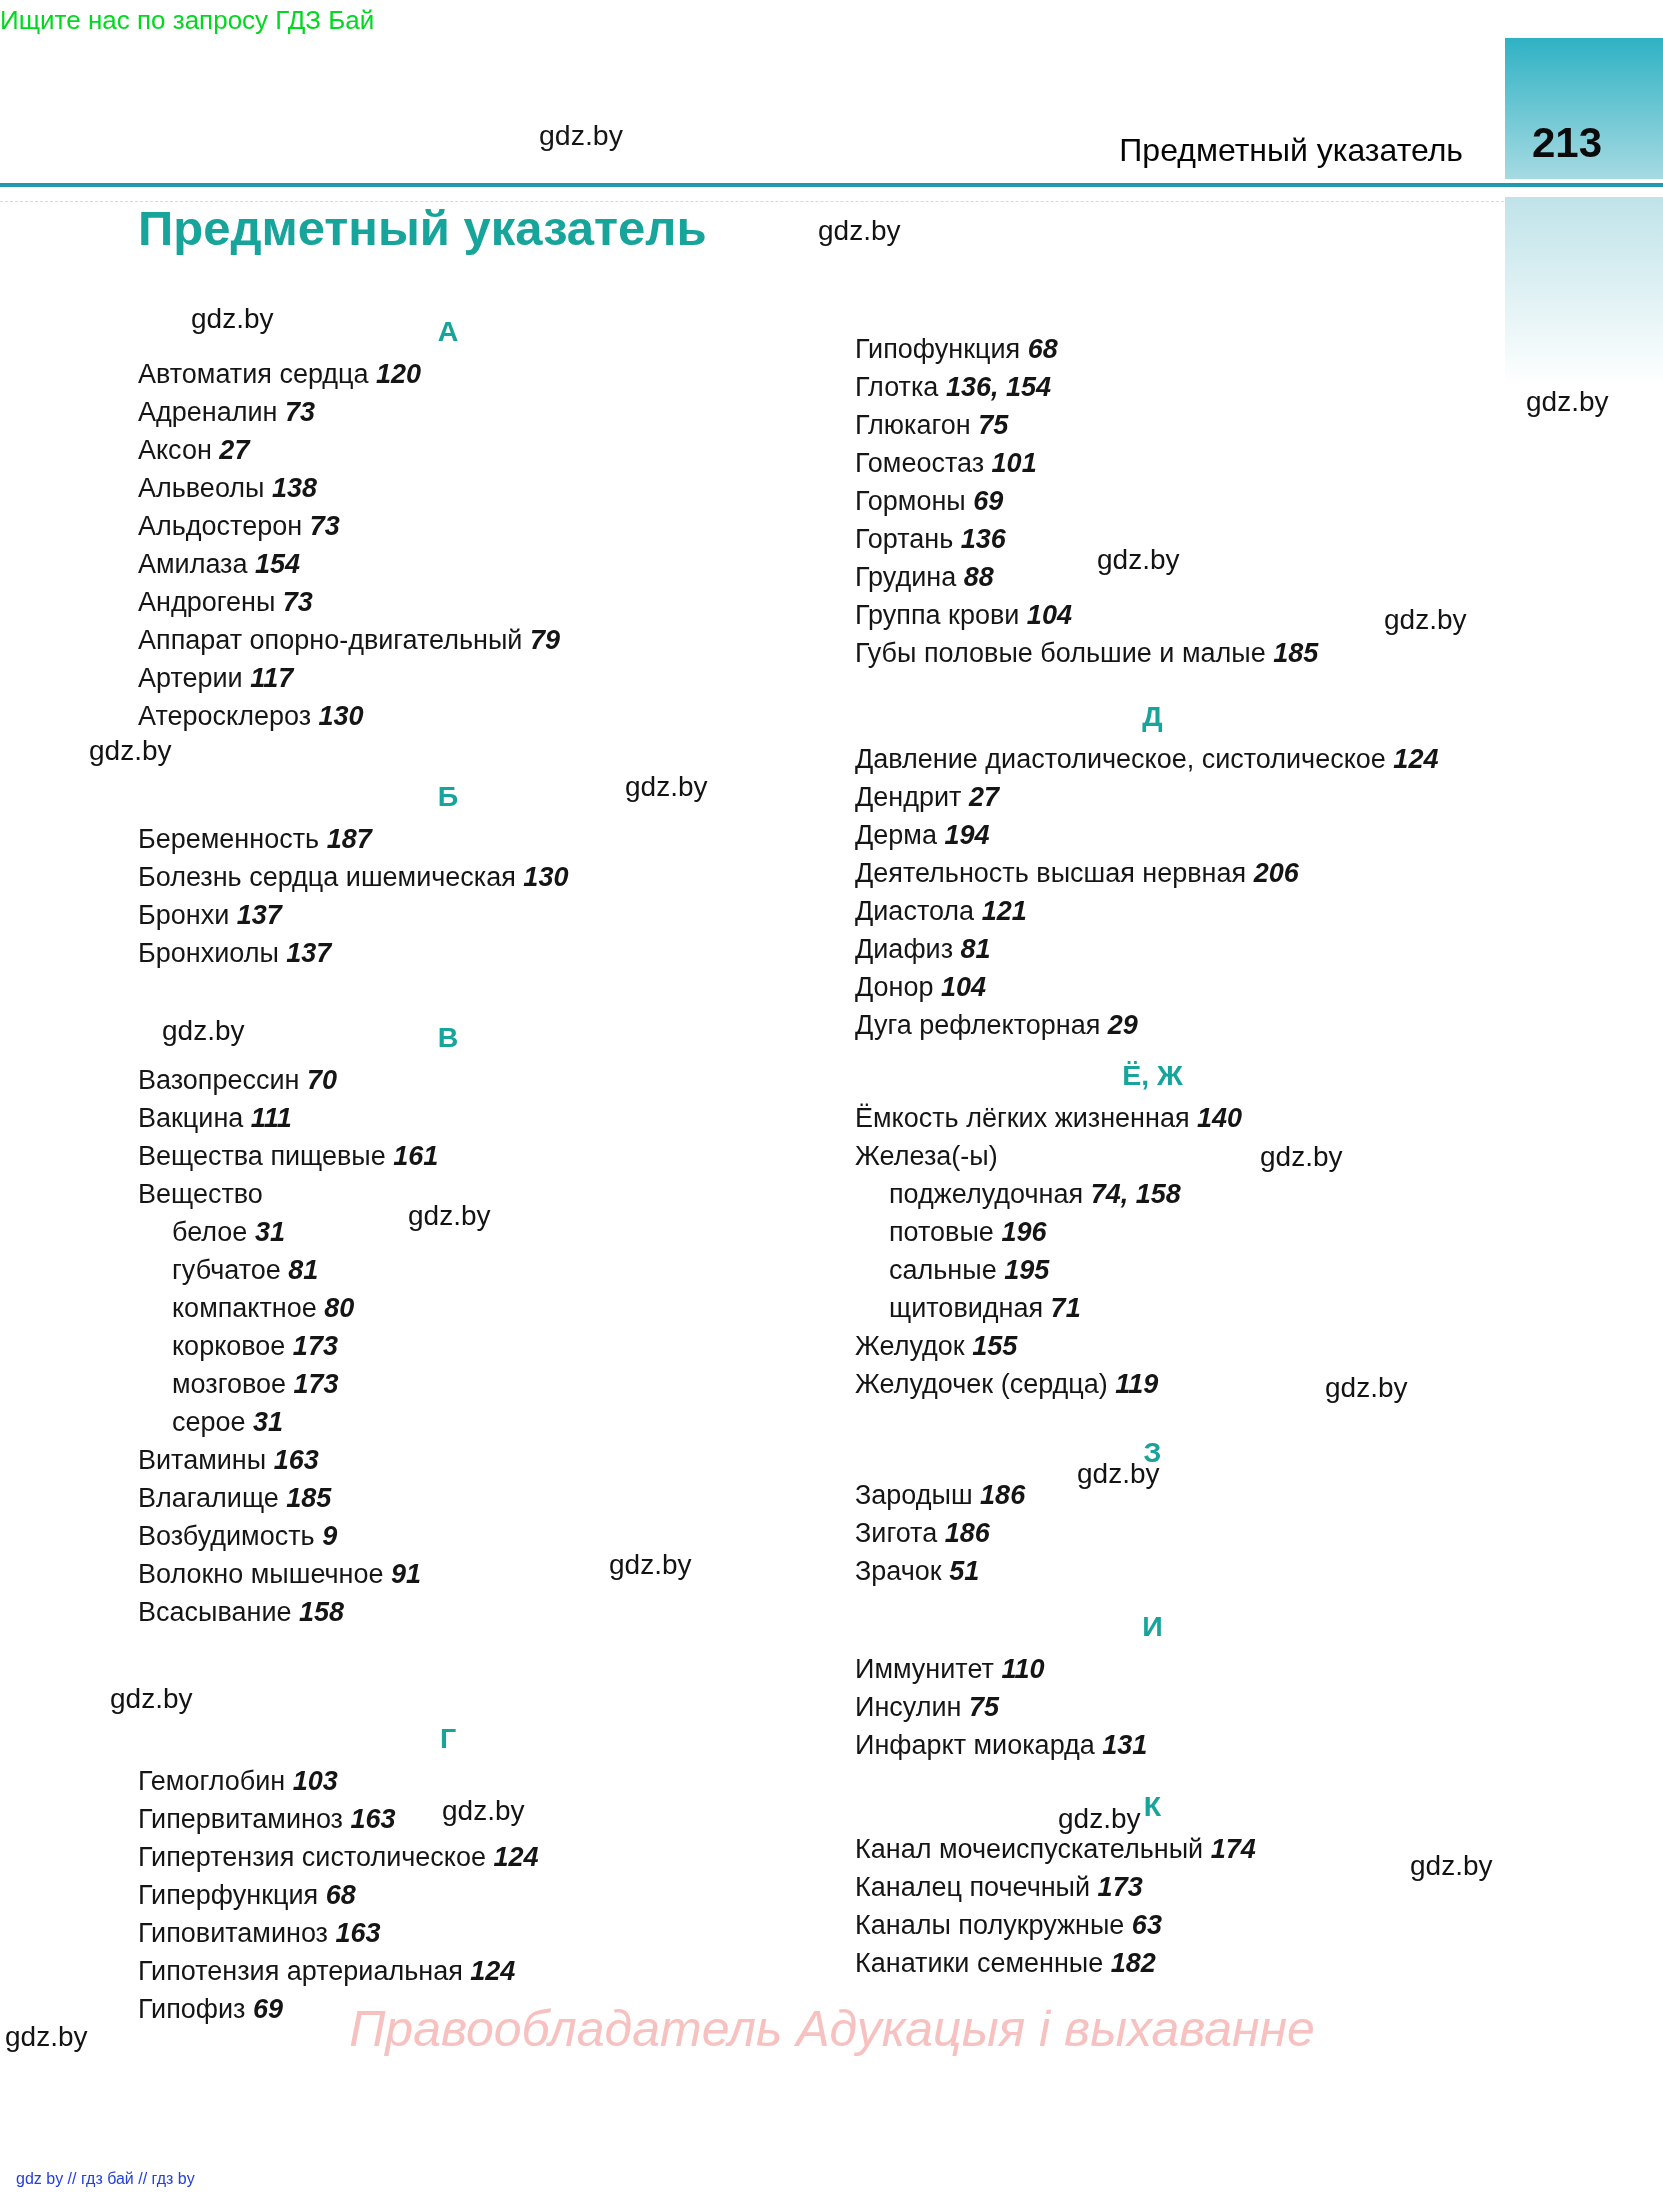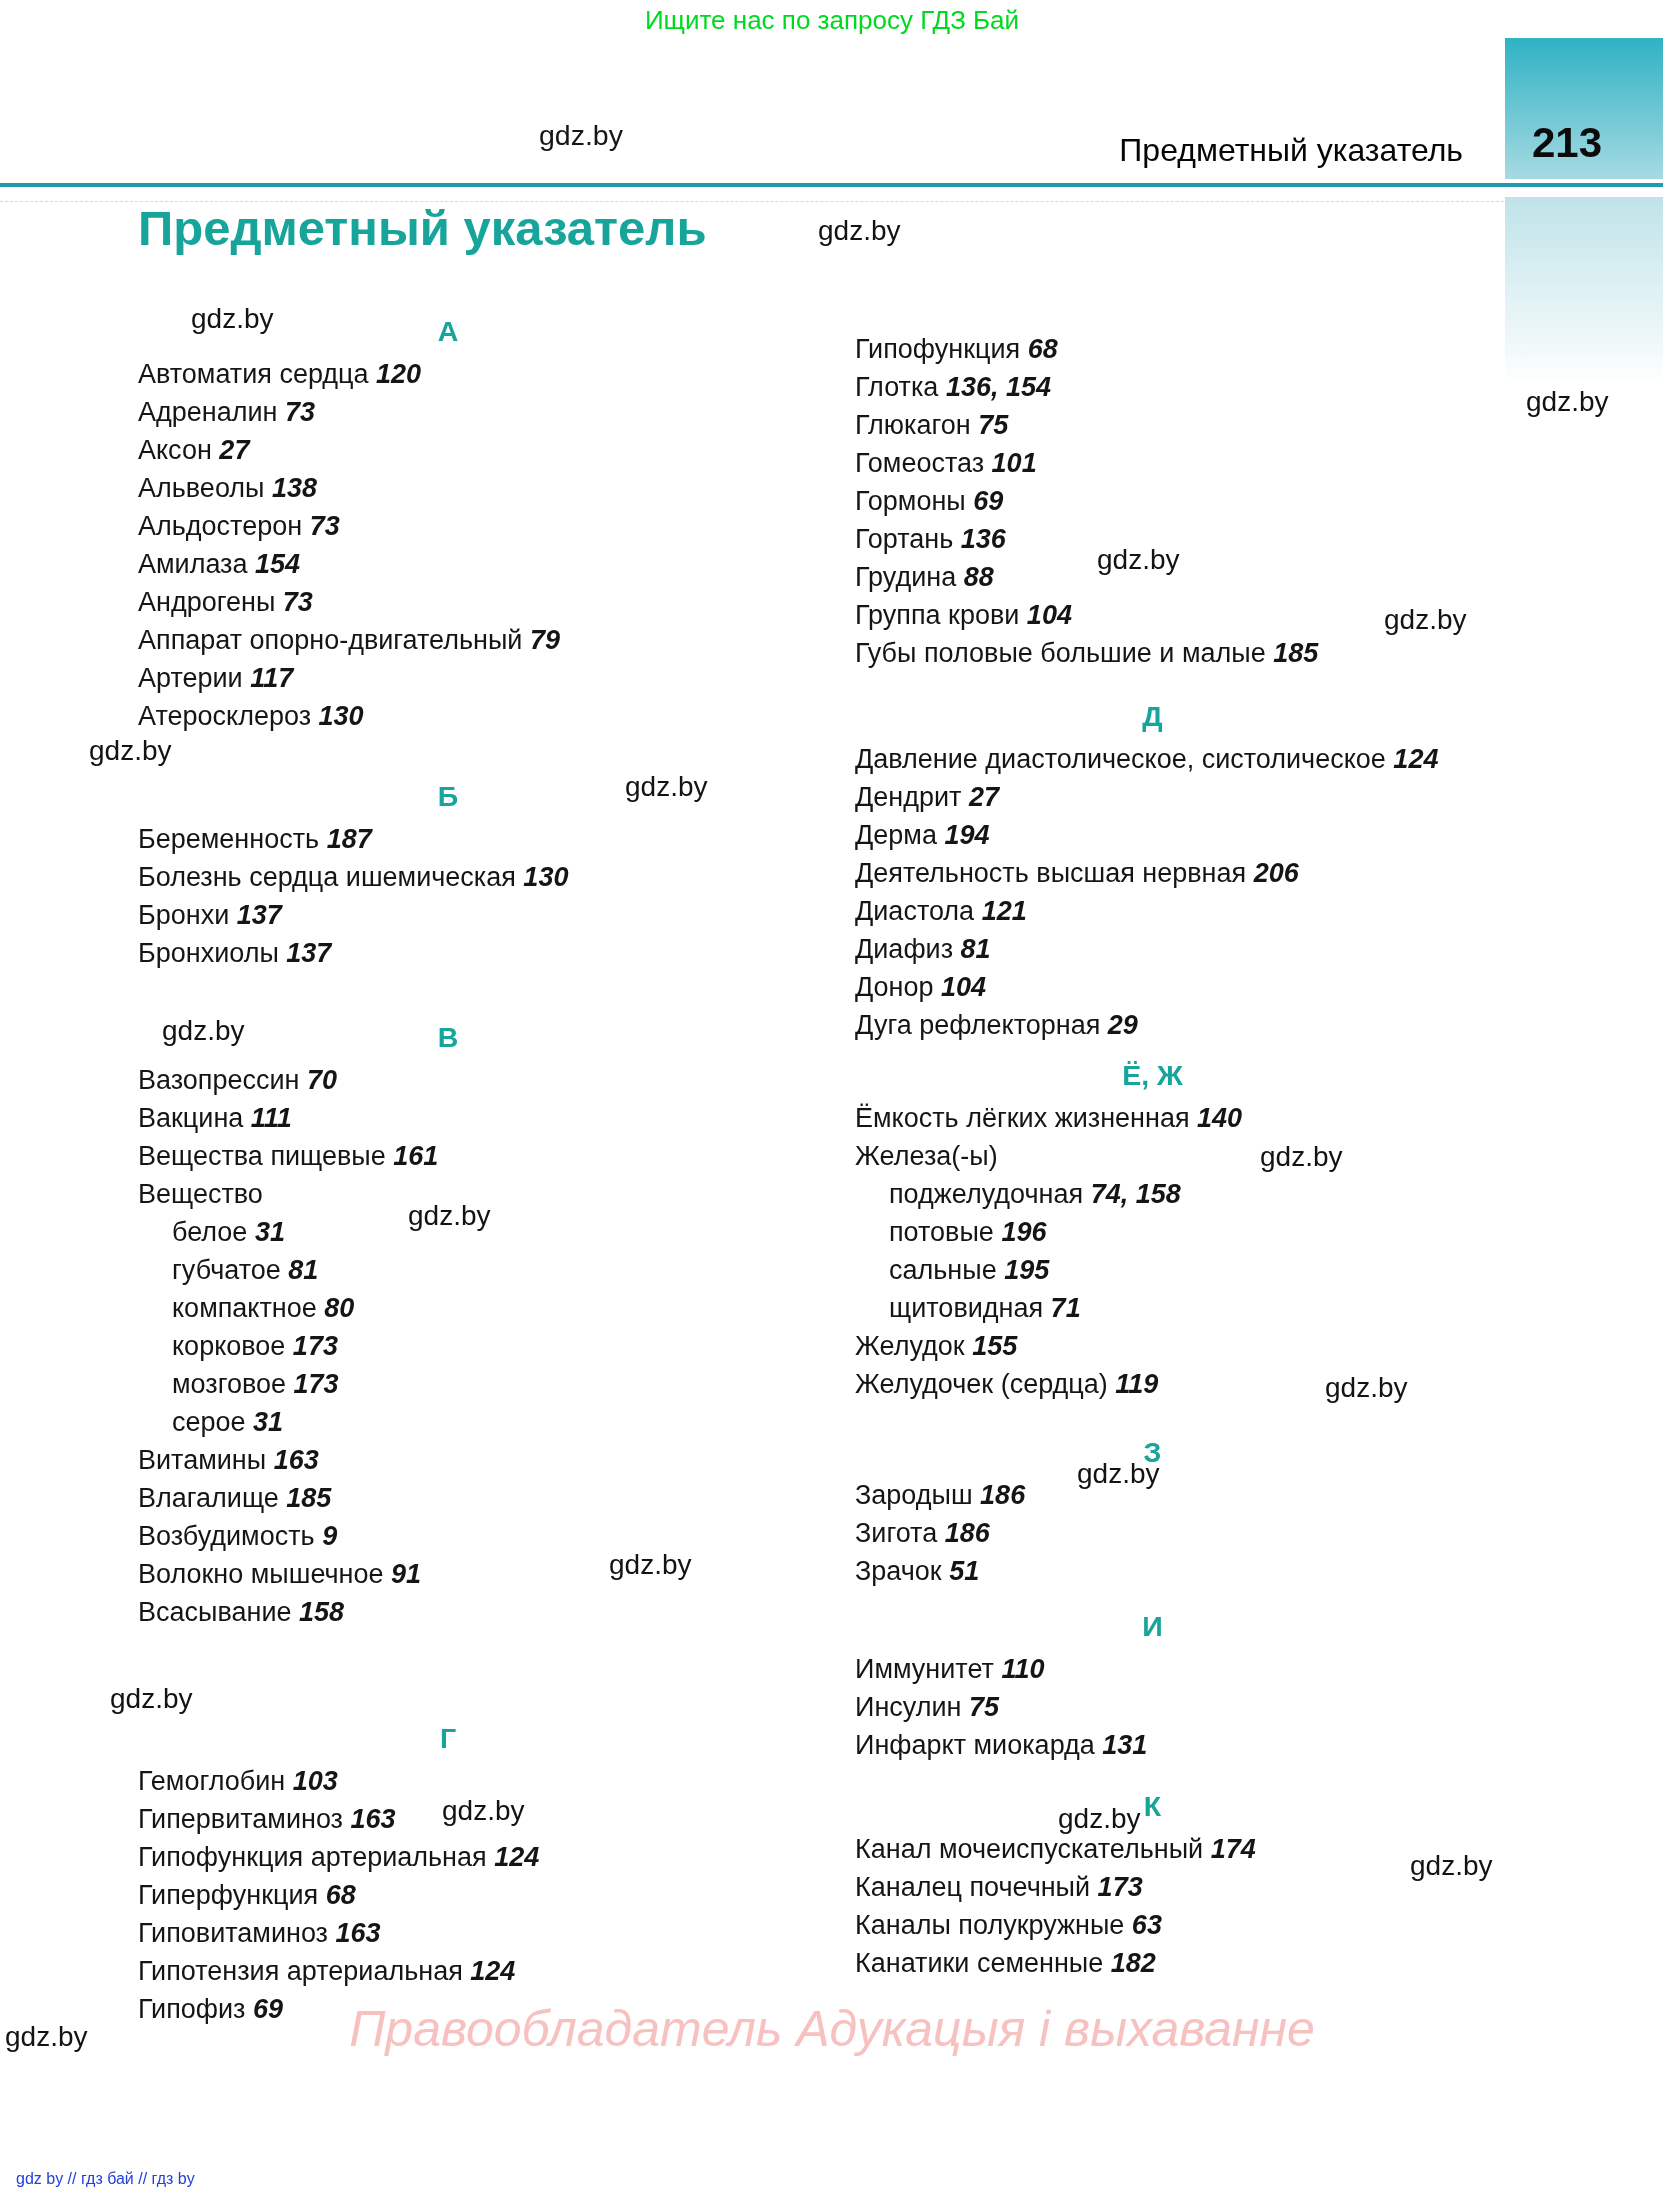--- a/index.html
+++ b/index.html
@@ -7,21 +7,21 @@
     position:relative;
     width:1664px;height:2205px;
     background:#ffffff;
     overflow:hidden;
     font-family:"Liberation Sans","DejaVu Sans",sans-serif;
     color:var(--text,#151515);
   }
   
   .promo{
     position:absolute;top:5px;left:0;width:100%;
-    text-align:center;
+    text-align:left;
     font-size:26px;
     color:var(--green,#00DA1E);
   }
   
   .head-watermark{
     position:absolute;top:119px;left:539px;
     font-size:28.5px;color:#161616;
   }
   .running-title{
     position:absolute;top:132px;right:201px;
@@ -136,21 +136,21 @@
       <div class="entry indent"><span>мозговое</span><span class="pages"> 173</span></div>
       <div class="entry indent"><span>серое</span><span class="pages"> 31</span></div>
       <div class="entry"><span>Витамины</span><span class="pages"> 163</span></div>
       <div class="entry"><span>Влагалище</span><span class="pages"> 185</span></div>
       <div class="entry"><span>Возбудимость</span><span class="pages"> 9</span></div>
       <div class="entry"><span>Волокно мышечное</span><span class="pages"> 91</span></div>
       <div class="entry"><span>Всасывание</span><span class="pages"> 158</span></div>
       <div class="letter-header" style="margin-top: 88px;">Г</div>
       <div class="entry"><span>Гемоглобин</span><span class="pages"> 103</span></div>
       <div class="entry"><span>Гипервитаминоз</span><span class="pages"> 163</span></div>
-      <div class="entry"><span>Гипофункция артериальная</span><span class="pages"> 124</span></div>
+      <div class="entry"><span>Гипертензия систолическое</span><span class="pages"> 124</span></div>
       <div class="entry"><span>Гиперфункция</span><span class="pages"> 68</span></div>
       <div class="entry"><span>Гиповитаминоз</span><span class="pages"> 163</span></div>
       <div class="entry"><span>Гипотензия артериальная</span><span class="pages"> 124</span></div>
       <div class="entry"><span>Гипофиз</span><span class="pages"> 69</span></div>
     </div>
   <div class="col col-right">
       <div class="entry"><span>Гипофункция</span><span class="pages"> 68</span></div>
       <div class="entry"><span>Глотка</span><span class="pages"> 136, 154</span></div>
       <div class="entry"><span>Глюкагон</span><span class="pages"> 75</span></div>
       <div class="entry"><span>Гомеостаз</span><span class="pages"> 101</span></div>

